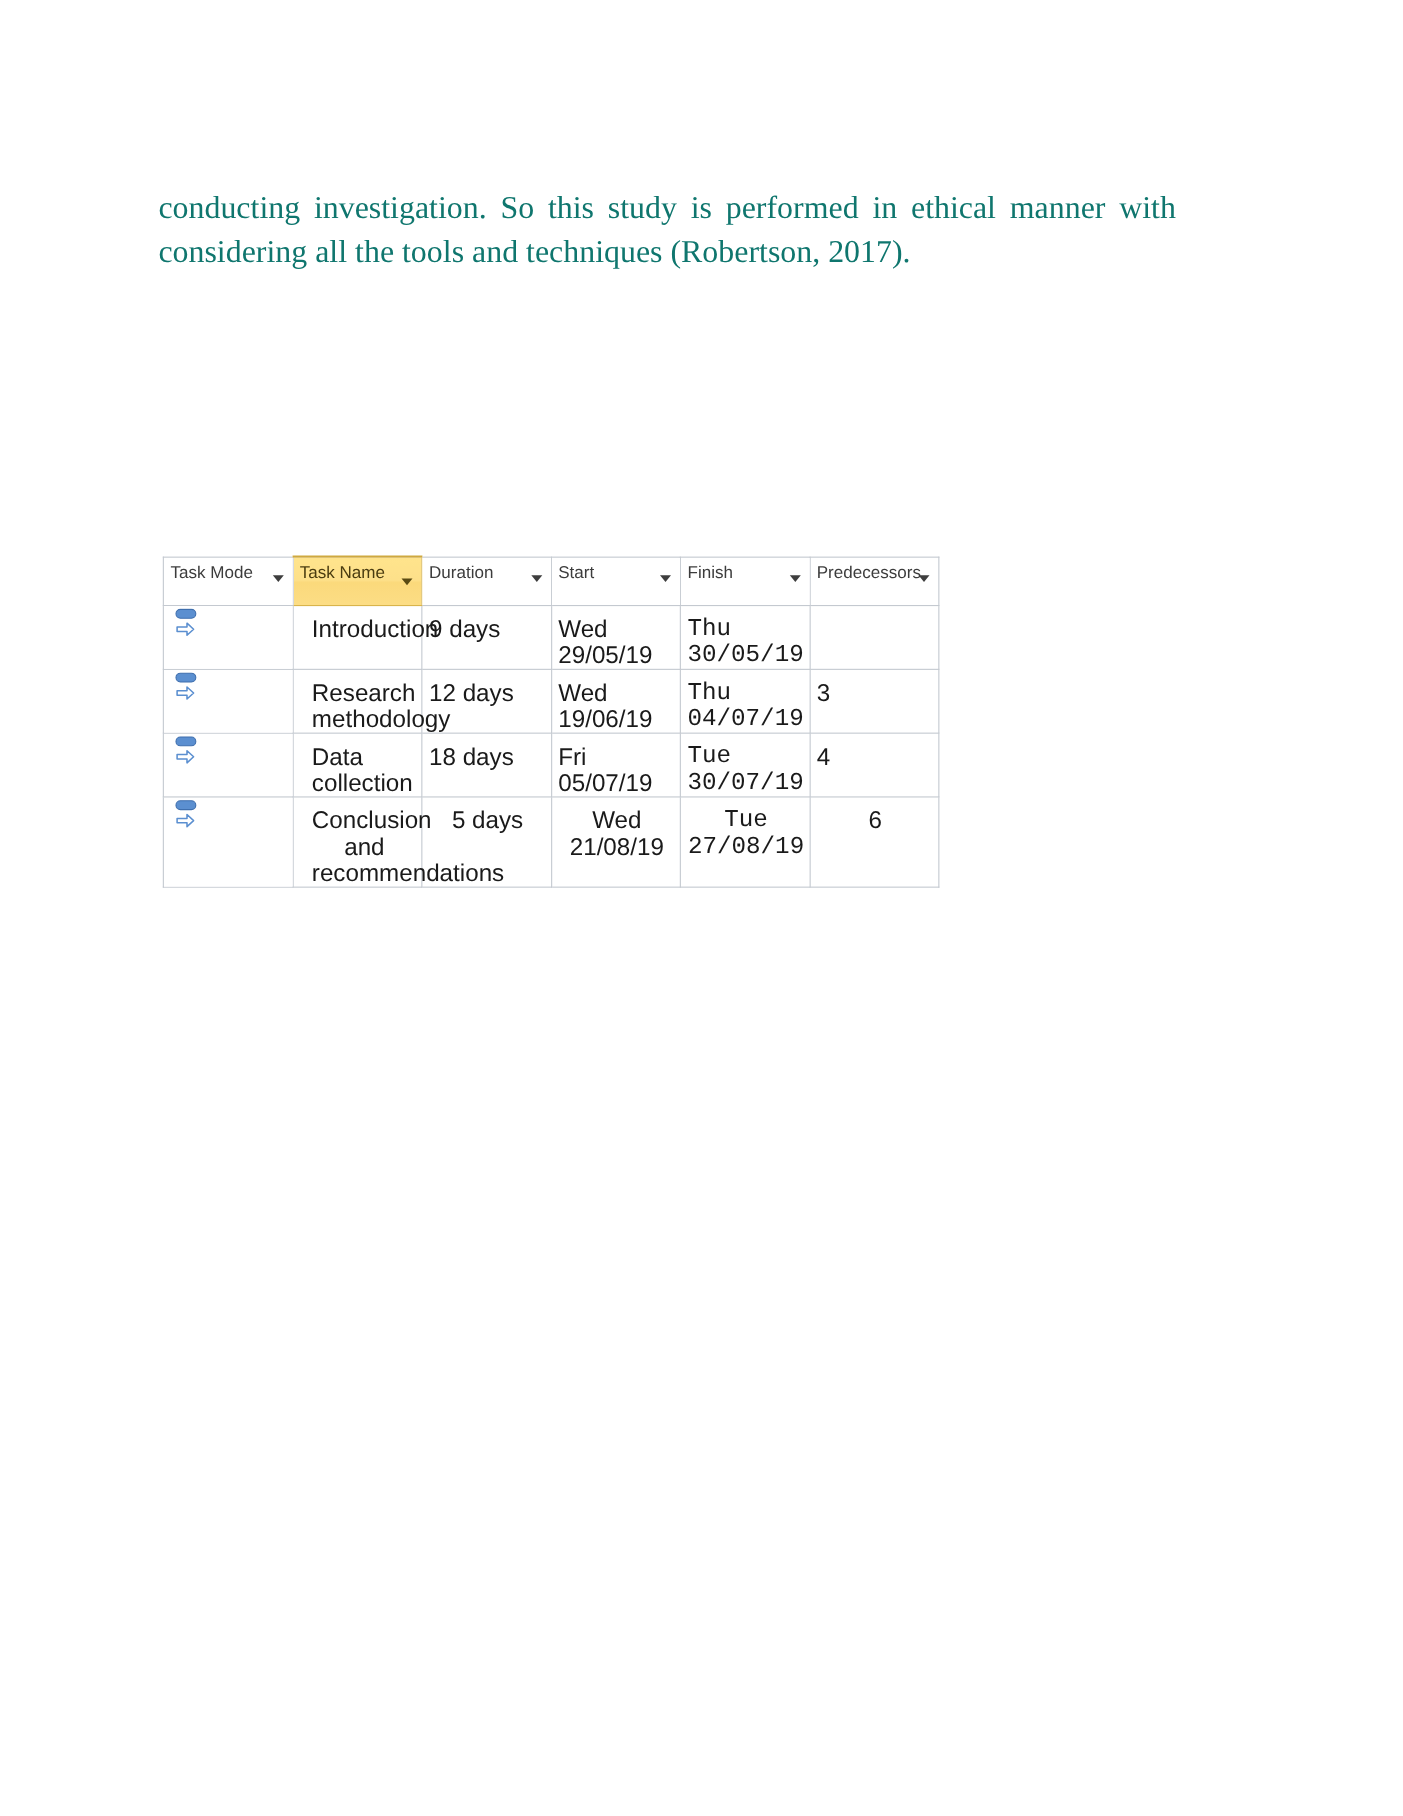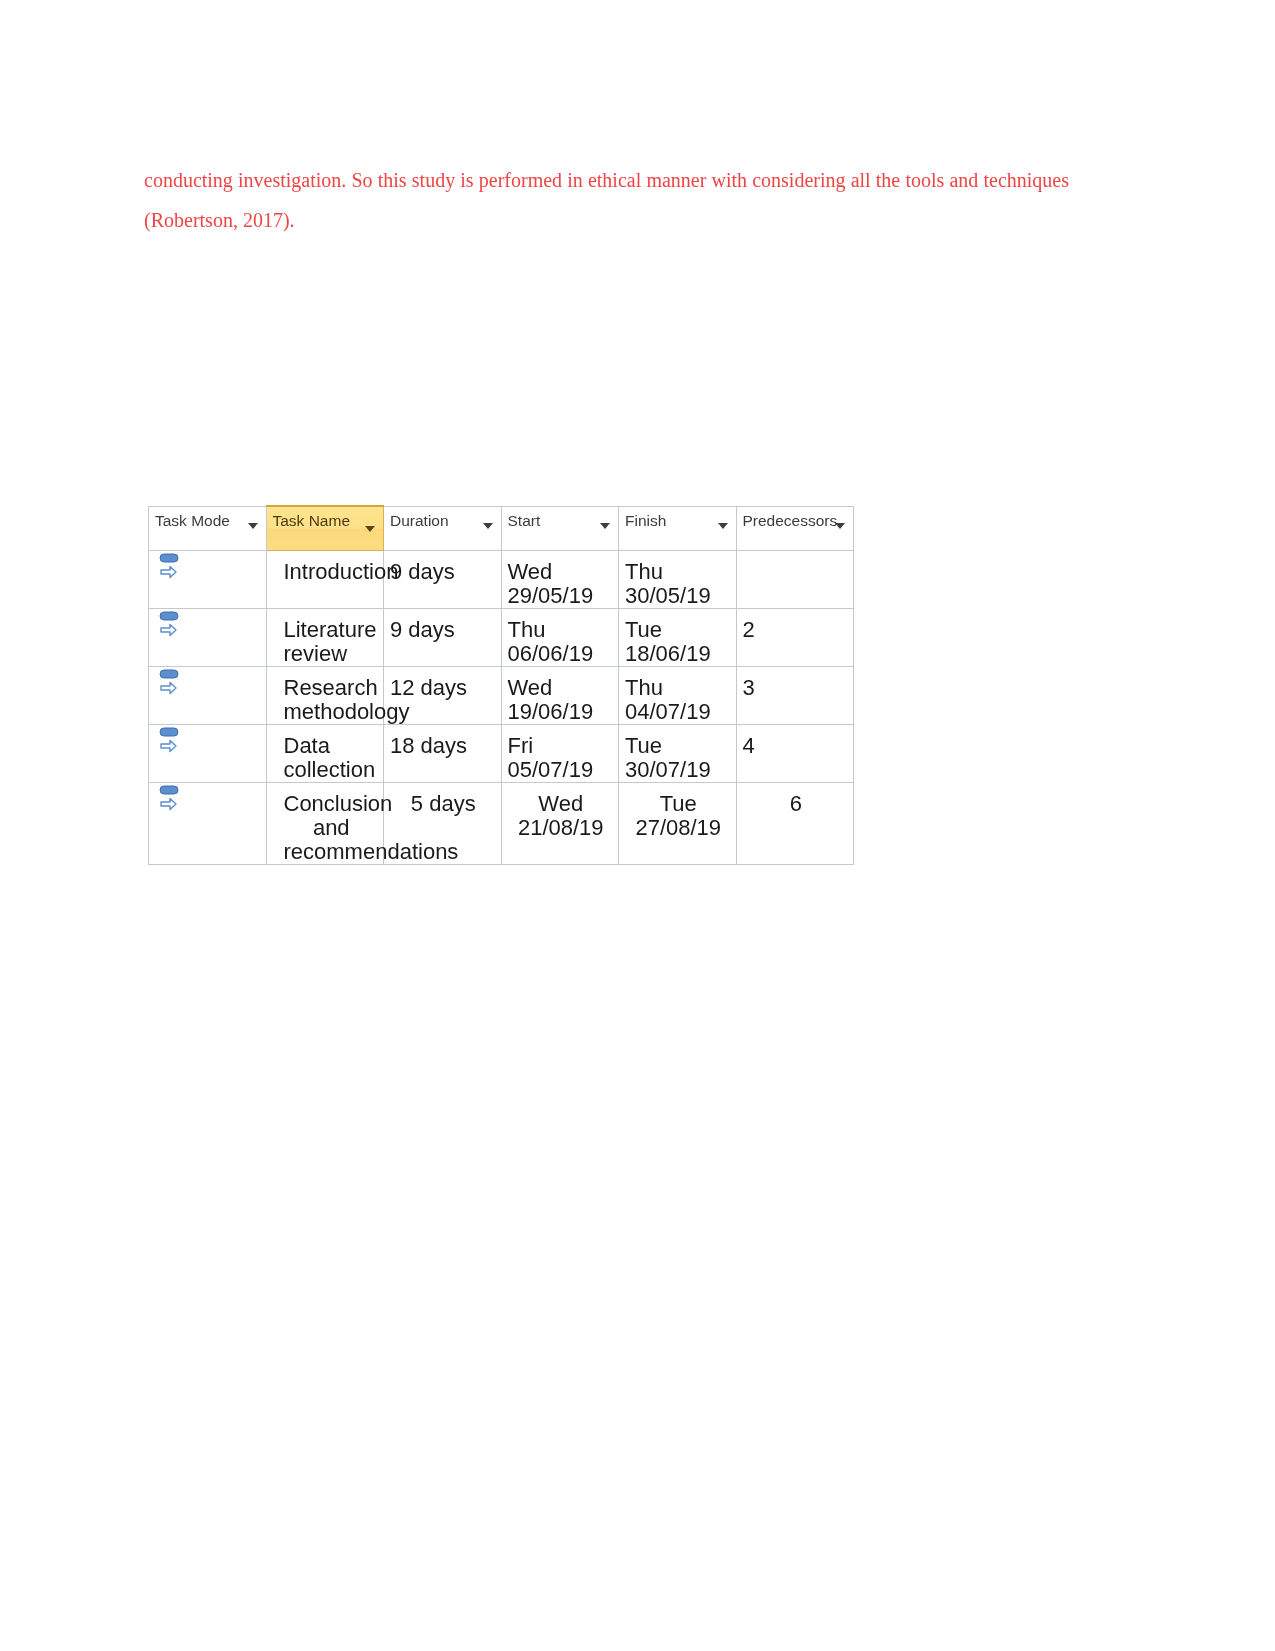--- a/index.html
+++ b/index.html
@@ -15,23 +15,23 @@
     overflow: hidden;
   }
 
   
   #doc-paragraph {
     position: absolute;
     left: 144px;
     top: 140px;
     width: 925px;
     font-family: "Liberation Serif", serif;
-    font-size: 20px;
+    font-size: 29px;
     line-height: 40px;
-    color: #ef4444;
+    color: #0f766e;
     text-align: justify;
     text-justify: inter-word;
   }
 
   
   #task-table-wrap {
     position: absolute;
     left: 148px;
     top: 505px;
     width: 706px;
@@ -101,21 +101,21 @@
   .mode-icon {
     position: absolute;
     left: 10px;
     top: 2px;
     width: 26px;
     height: 30px;
   }
   td.cell-name   { width: 200px; }
   td.cell-dur    { width: 94px; }
   td.cell-start  { width: 110px; }
-  td.cell-finish { width: 112px; }
+  td.cell-finish { width: 112px; font-family: Liberation Mono, monospace; }
   td.cell-pred   { width: 120px; }
 
   .cell-text {
     display: block;
     font-size: 22px;
     color: #1a1a1a;
     line-height: 24px;
     padding: 9px 4px 0 6px;
     white-space: normal;
   }
@@ -182,43 +182,20 @@
           </td>
         </tr>
         <tr>
           <td class="cell-mode">
             <span class="mode-icon"><svg viewBox="0 0 26 30" width="26" height="30">
                 <rect x="1" y="1" width="18" height="8" rx="4" ry="4" fill="#5b8fd0" stroke="#3f6fae" stroke-width="1"></rect>
                 <path d="M2 17 L11 17 L11 13.5 L17 19 L11 24.5 L11 21 L2 21 Z" fill="#ffffff" stroke="#5b8fd0" stroke-width="1.4" stroke-linejoin="round"></path>
               </svg></span>
           </td>
           <td class="cell-name">
-            <span class="cell-text">Literature review</span>
-          </td>
-          <td class="cell-dur">
-            <span class="cell-text">9 days</span>
-          </td>
-          <td class="cell-start">
-            <span class="cell-text">Thu 06/06/19</span>
-          </td>
-          <td class="cell-finish">
-            <span class="cell-text">Tue 18/06/19</span>
-          </td>
-          <td class="cell-pred">
-            <span class="cell-text">2</span>
-          </td>
-        </tr>
-        <tr>
-          <td class="cell-mode">
-            <span class="mode-icon"><svg viewBox="0 0 26 30" width="26" height="30">
-                <rect x="1" y="1" width="18" height="8" rx="4" ry="4" fill="#5b8fd0" stroke="#3f6fae" stroke-width="1"></rect>
-                <path d="M2 17 L11 17 L11 13.5 L17 19 L11 24.5 L11 21 L2 21 Z" fill="#ffffff" stroke="#5b8fd0" stroke-width="1.4" stroke-linejoin="round"></path>
-              </svg></span>
-          </td>
-          <td class="cell-name">
             <span class="cell-text">Research methodology</span>
           </td>
           <td class="cell-dur">
             <span class="cell-text">12 days</span>
           </td>
           <td class="cell-start">
             <span class="cell-text">Wed 19/06/19</span>
           </td>
           <td class="cell-finish">
             <span class="cell-text">Thu 04/07/19</span>

